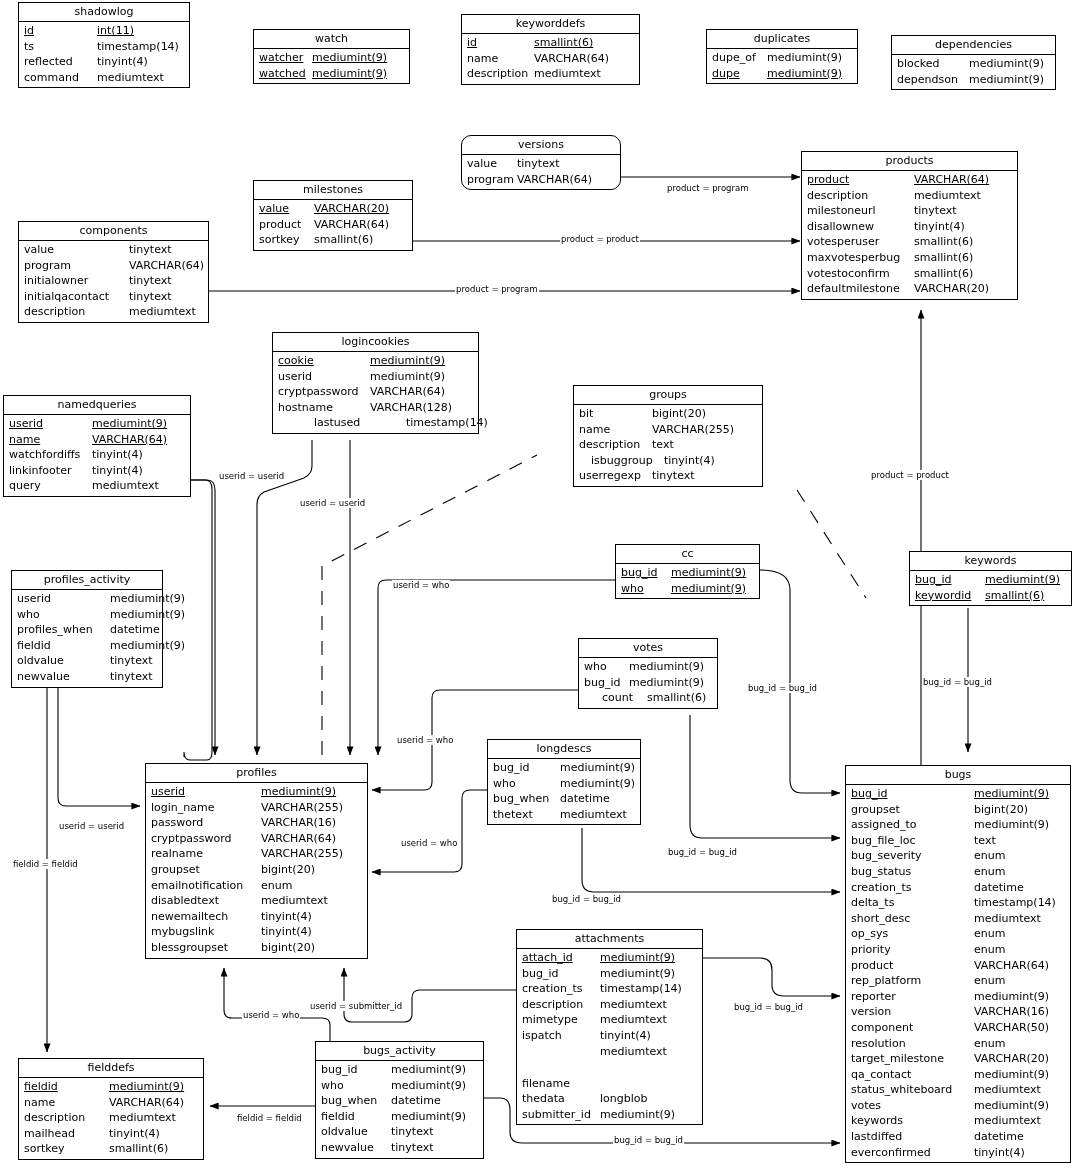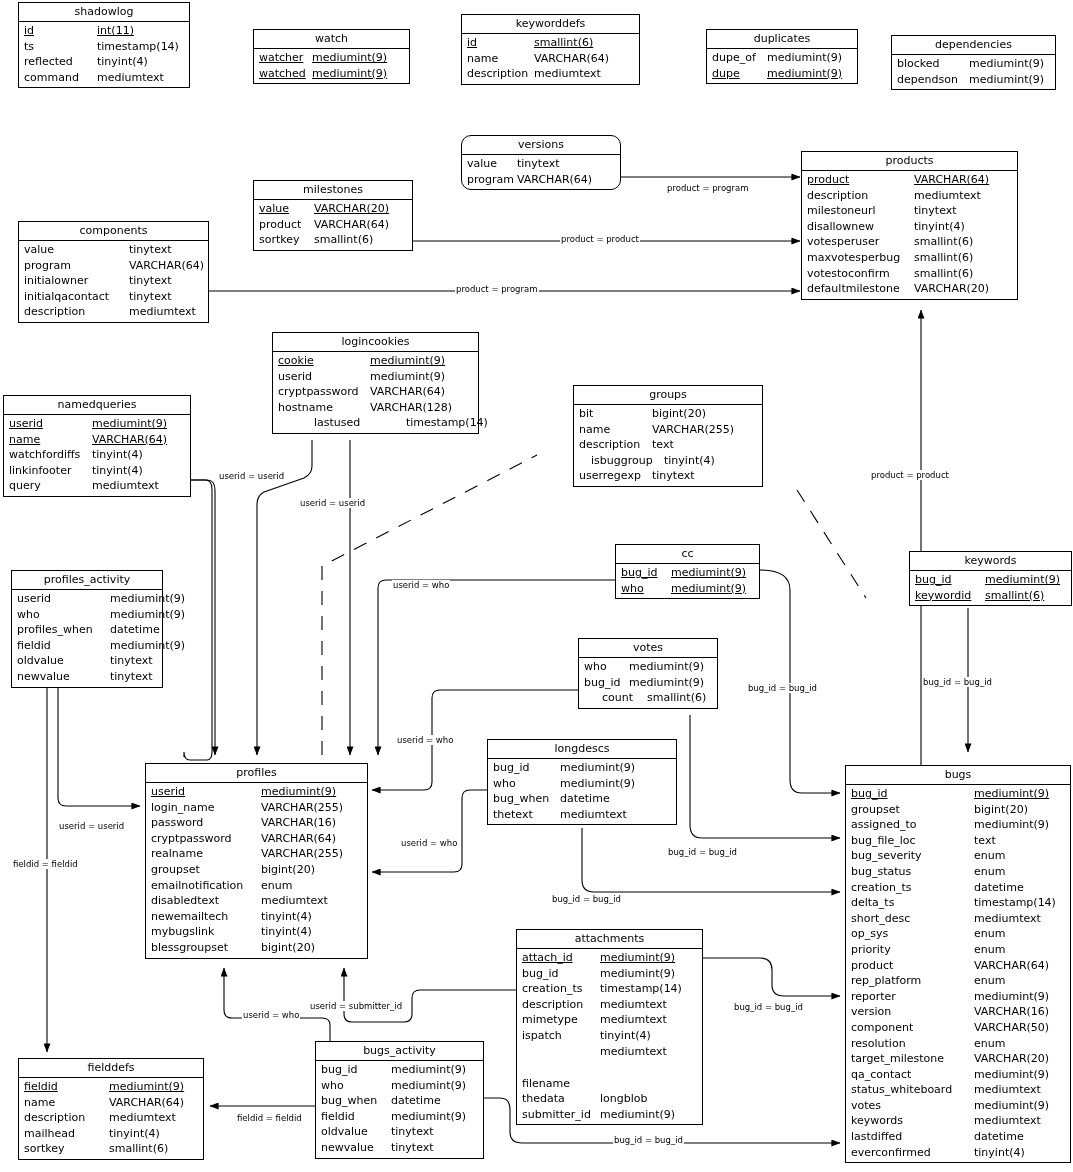--- a/index.html
+++ b/index.html
@@ -439,21 +439,21 @@
           <div class="attr">
             <span class="a-name" style="width: 50px; min-width: 50px;">bug_id</span>
             <span class="a-type">mediumint(9)</span>
           </div>
           <div class="attr">
             <span class="a-name" style="width: 50px; min-width: 50px; margin-left: 18px;">count</span>
             <span class="a-type">smallint(6)</span>
           </div>
         </div>
       </div>
-      <div class="entity" style="left: 487px; top: 739px; width: 190px;">
+      <div class="entity" style="left: 487px; top: 739px; width: 154px;">
         <div class="ent-title">longdescs</div>
         <div class="attrs">
           <div class="attr">
             <span class="a-name" style="width: 72px; min-width: 72px;">bug_id</span>
             <span class="a-type">mediumint(9)</span>
           </div>
           <div class="attr">
             <span class="a-name" style="width: 72px; min-width: 72px;">who</span>
             <span class="a-type">mediumint(9)</span>
           </div>

